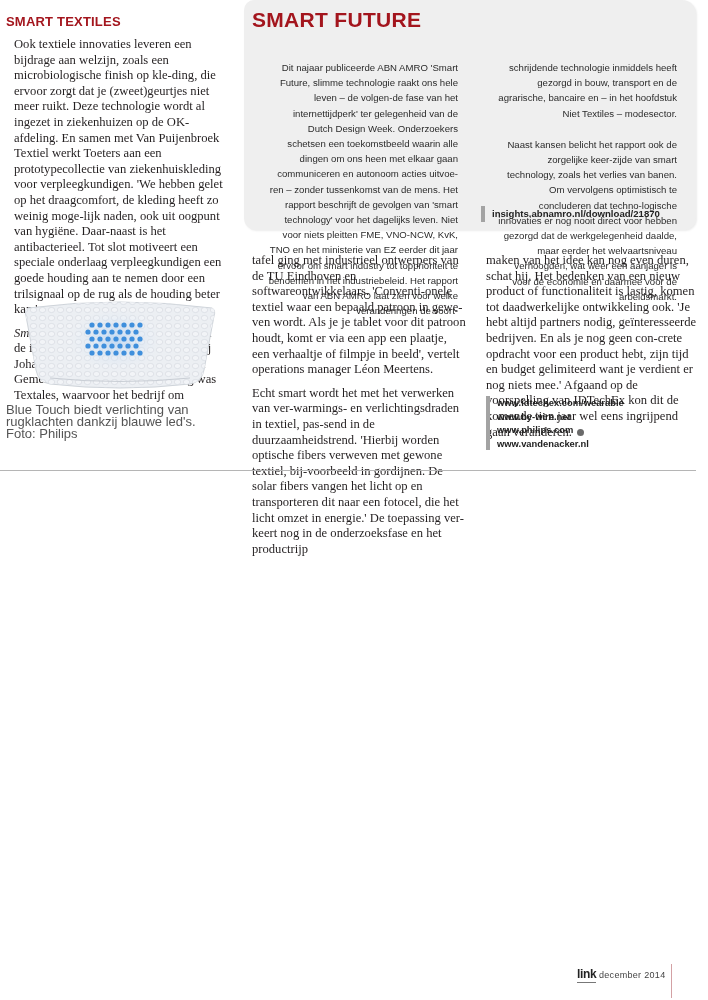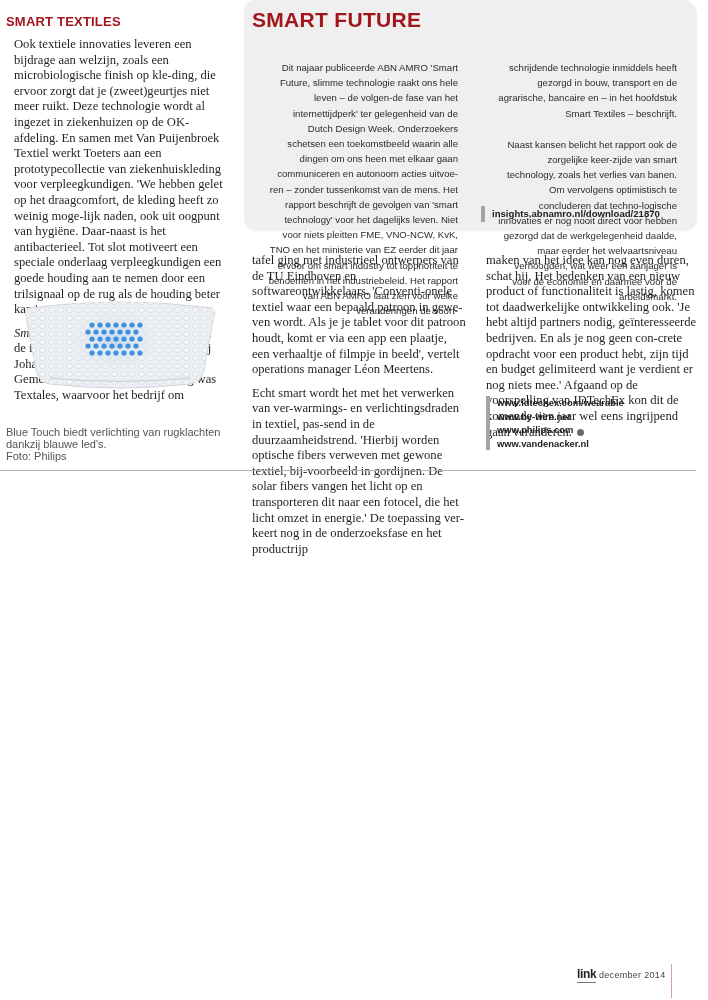--- a/index.html
+++ b/index.html
@@ -10,21 +10,21 @@
   
   #left-col { position:absolute; left:6px; top:14px; width:228px; }
   .heading-red { color:#a3151d; font-family:"Liberation Sans", sans-serif; font-weight:bold; letter-spacing:0.2px; }
   #left-title { font-size:13px; line-height:15px; }
   .body-text { font-size:12.6px; line-height:15.6px; margin:0; }
   .body-text p { margin:8px; }
   .body-text em { font-style:italic; }
 
   
   #photo { position:absolute; left:20px; top:290px; width:200px; height:110px; }
-  #caption { position:absolute; left:6px; top:404px; width:230px; font-size:11px; line-height:12px; color:#555;margin-top:22px; }
+  #caption { position:absolute; left:6px; top:404px; width:230px; font-size:13px; line-height:12px; color:#555; }
 
   
   #box { position:absolute; left:244px; top:0px; width:452px; height:230px; background:#efefef;
          border-radius:0 0 12px 12px; border-top-left-radius:10px; border-top-right-radius:14px;
          box-shadow: 1px 1px 2px rgba(0,0,0,0.08); text-align: right; }
   #box-title { position:absolute; left:8px; top:9px; font-size:21px; line-height:22px; letter-spacing:0.3px; }
   .box-text { font-family:"Liberation Sans", sans-serif; font-size:9.6px; line-height:15.2px; color:#2b2b2b; }
   .box-text p { margin:16px; }
   #box-col1 { position:absolute; left:8px; top:44px; width:222px; }
   #box-col2 { position:absolute; left:237px; top:44px; width:212px; }
@@ -118,21 +118,21 @@
   <div>Blue Touch biedt verlichting van rugklachten dankzij blauwe led's.</div>
   <div>Foto: Philips</div>
 </div>
 
 <div id="box">
   <div id="box-title" class="heading-red">SMART FUTURE</div>
   <div id="box-col1" class="box-text">
     <p>Dit najaar publiceerde ABN AMRO 'Smart Future, slimme technologie raakt ons hele leven – de volgen-de fase van het internettijdperk' ter gelegenheid van de Dutch Design Week. Onderzoekers schetsen een toekomstbeeld waarin alle dingen om ons heen met elkaar gaan communiceren en autonoom acties uitvoe-ren – zonder tussenkomst van de mens. Het rapport beschrijft de gevolgen van 'smart technology' voor het dagelijks leven. Niet voor niets pleitten FME, VNO-NCW, KvK, TNO en het ministerie van EZ eerder dit jaar ervoor om smart industry tot topprioriteit te benoemen in het industriebeleid. Het rapport van ABN AMRO laat zien voor welke veranderingen de voort-</p>
   </div>
   <div id="box-col2" class="box-text">
-    <p>schrijdende technologie inmiddels heeft gezorgd in bouw, transport en de agrarische, bancaire en – in het hoofdstuk Smart Textiles – beschrijft.</p>
+    <p>schrijdende technologie inmiddels heeft gezorgd in bouw, transport en de agrarische, bancaire en – in het hoofdstuk Niet Textiles – modesector.</p>
     <p>Naast kansen belicht het rapport ook de zorgelijke keer-zijde van smart technology, zoals het verlies van banen. Om vervolgens optimistisch te concluderen dat techno-logische innovaties er nog nooit direct voor hebben gezorgd dat de werkgelegenheid daalde, maar eerder het welvaartsniveau verhoogden, wat weer een aanjager is voor de economie en daarmee voor de arbeidsmarkt.</p>
   </div>
   <div id="box-link" class="link-bar">insights.abnamro.nl/download/21870</div>
 </div>
 
 <div id="mid-col" class="body-text serif">
   <p>tafel ging met industrieel ontwerpers van de TU Eindhoven en softwareontwikkelaars. 'Conventi-onele textiel waar een bepaald patroon in gewe-ven wordt. Als je je tablet voor dit patroon houdt, komt er via een app een plaatje, een verhaaltje of filmpje in beeld', vertelt operations manager Léon Meertens.</p>
   <p>Echt smart wordt het met het verwerken van ver-warmings- en verlichtingsdraden in textiel, pas-send in de duurzaamheidstrend. 'Hierbij worden optische fibers verweven met gewone textiel, bij-voorbeeld in gordijnen. De solar fibers vangen het licht op en transporteren dit naar een fotocel, die het licht omzet in energie.' De toepassing ver-keert nog in de onderzoeksfase en het productrijp</p>
 </div>
 

